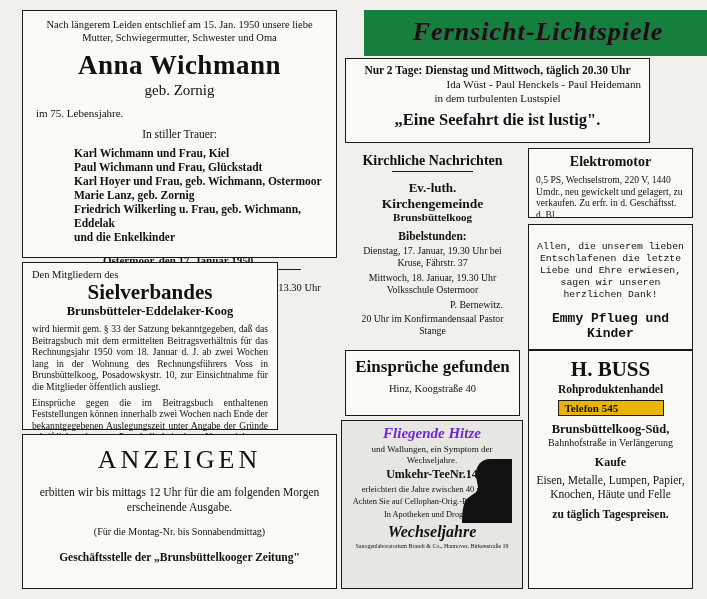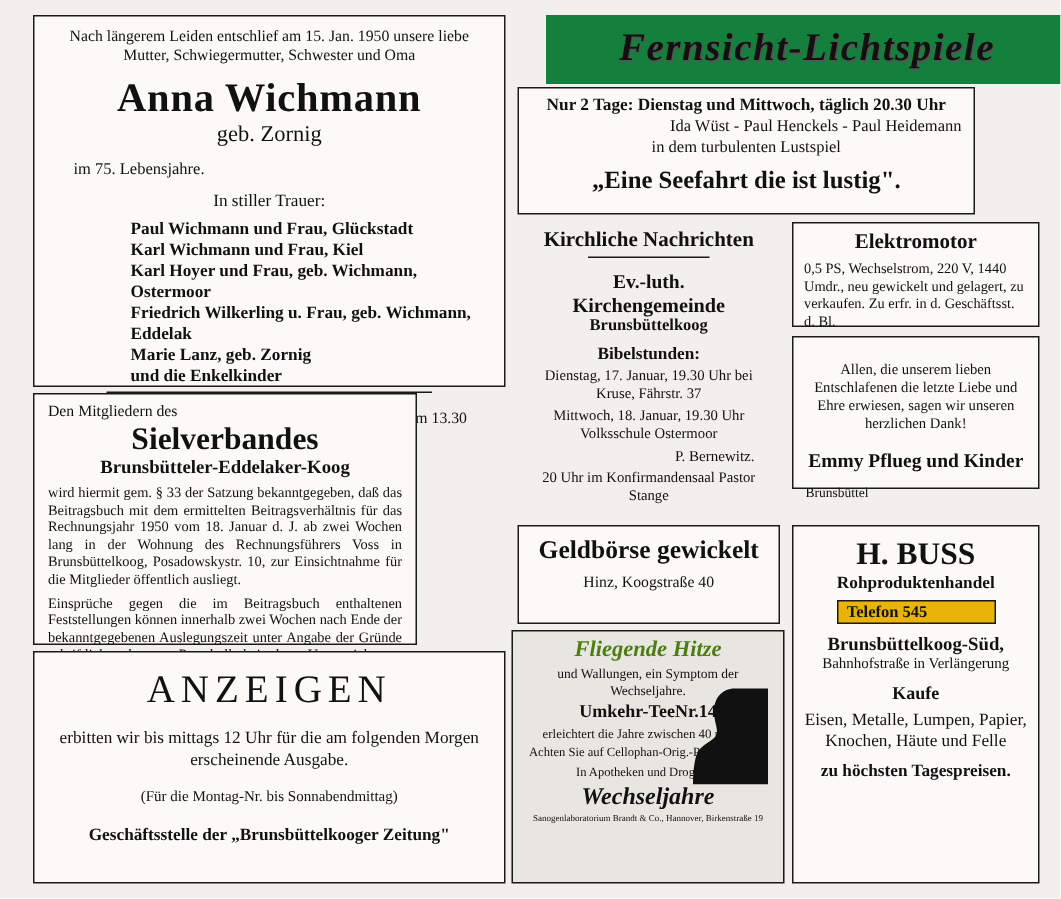--- a/index.html
+++ b/index.html
@@ -7,21 +7,21 @@
   .page{position:relative;width:707px;height:599px;background:#f2f0ec;overflow:hidden;}
 
   .box{position:absolute;background:#fbfaf7;border:1px solid #1a1a1a;box-sizing:border-box;}
   .noborder{border:none;background:transparent;}
 
   hr.rule{border:none;border-top:1px solid #1a1a1a;margin:3px 8px;}
   hr.rule.short{margin:3px 26px;}
   hr.rule.tiny{margin:2px 40px;}
 
   
-  #obit{left:22px;top:10px;width:315px;height:248px;padding:7px 22px;}
+  #obit{left:22px;top:10px;width:315px;height:248px;padding:7px 9px;}
   #obit .lead{font-size:10.5px;line-height:13px;text-align:center;}
   #obit .name{font-size:27px;font-weight:bold;text-align:center;letter-spacing:.5px;margin:6px 0 0;}
   #obit .geb{font-size:15px;text-align:center;margin-top:1px;}
   #obit .age{font-size:11px;margin-top:8px;margin-left:4px;}
   #obit .trauer{font-size:11.5px;text-align:center;margin-top:9px;}
   #obit .mourners{font-size:11.5px;font-weight:bold;line-height:14px;margin-top:6px;padding-left:42px;}
   #obit .place{font-size:11px;text-align:center;margin-top:10px;font-weight:bold;}
   #obit .funeral{font-size:10.5px;text-align:center;line-height:13.5px;margin-top:11px;}
 
   
@@ -61,36 +61,36 @@
   #kirche .sig{font-size:10px;text-align:right;margin-top:3px;padding-right:10px;}
   #kirche .last{font-size:9.8px;text-align:center;line-height:12px;margin-top:3px;}
 
   
   #geld{left:345px;top:350px;width:175px;height:66px;padding:6px 7px;}
   #geld .h{font-size:17px;font-weight:bold;text-align:center;line-height:19px;}
   #geld .t{font-size:10.5px;text-align:center;margin-top:7px;}
 
   
   #wech{left:341px;top:420px;width:182px;height:169px;padding:4px 5px;background:#e8e6e1;}
-  #wech .hd{font-size:15px;font-weight:bold;font-style:italic;text-align:center;color:#4d7c0f;}
+  #wech .hd{font-size:15px;font-weight:bold;font-style:italic;text-align:center;color:#6d28d9;}
   #wech .sub{font-size:9px;text-align:center;line-height:10.5px;margin-top:2px;}
   #wech .prod{font-size:12px;font-weight:bold;text-align:center;margin-top:2px;}
   #wech .bod{font-size:8.6px;text-align:center;line-height:10px;margin-top:2px;}
   #wech .note{font-size:8.4px;text-align:center;line-height:9.5px;margin-top:3px;}
   #wech .big{font-size:16px;font-weight:bold;font-style:italic;text-align:center;margin-top:4px;}
   #wech .cred{font-size:6px;text-align:center;margin-top:2px;}
   #wech .silho{position:absolute;right:10px;top:36px;width:52px;height:66px;}
 
   
   #elek{left:528px;top:148px;width:165px;height:70px;padding:5px 7px;}
   #elek .h{font-size:14px;font-weight:bold;text-align:center;}
   #elek p{font-size:9.6px;line-height:11.5px;margin:4px 0 0;text-align:left;}
 
   
-  #dank{left:528px;top:224px;width:165px;height:102px;padding:6px 8px;}
+  #dank{left:528px;top:224px;width:165px;height:126px;padding:6px 8px;font-family:Liberation Mono, monospace;}
   #dank p{font-size:9.8px;line-height:12px;text-align:center;}
   #dank .sig{font-size:13px;font-weight:bold;text-align:center;line-height:15px;margin-top:7px;}
   #dank .place{font-size:9px;text-align:left;margin-top:9px;}
 
   
   #buss{left:528px;top:350px;width:165px;height:239px;padding:6px 7px;}
   #buss .n{font-size:21px;font-weight:bold;text-align:center;}
   #buss .s{font-size:11.5px;font-weight:bold;text-align:center;margin-top:1px;}
   #buss .tel{display:block;margin:5px auto 0;border:1px solid #1a1a1a;font-size:11px;font-weight:bold;
     text-align:left;padding:1px 6px;width:92px;background:#eab308;}
@@ -105,27 +105,28 @@
 
 <div class="page">
 
   <div class="box" id="obit">
     <div class="lead">Nach längerem Leiden entschlief am 15. Jan. 1950 unsere liebe Mutter, Schwiegermutter, Schwester und Oma</div>
     <div class="name">Anna Wichmann</div>
     <div class="geb">geb. Zornig</div>
     <div class="age">im 75. Lebensjahre.</div>
     <div class="trauer">In stiller Trauer:</div>
     <div class="mourners">
+      <div>Karl Wichmann und Frau, Kiel</div>
       <div>Paul Wichmann und Frau, Glückstadt</div>
-      <div>Karl Wichmann und Frau, Kiel</div>
       <div>Karl Hoyer und Frau, geb. Wichmann, Ostermoor</div>
+      <div>Marie Lanz, geb. Zornig</div>
       <div>Friedrich Wilkerling u. Frau, geb. Wichmann, Eddelak</div>
-      <div>Marie Lanz, geb. Zornig</div>
       <div>und die Enkelkinder</div>
     </div>
+    <div class="place">Ostermoor, den 17. Januar 1950.</div>
     <hr class="rule short">
     <div class="funeral">Die Beerdigung findet am Donnerstag, dem 19. Jan., um 13.30 Uhr vom Trauerhause aus statt.</div>
   </div>
 
   <div class="box" id="siel">
     <div class="addr">Den Mitgliedern des</div>
     <div class="t1">Sielverbandes</div>
     <div class="t2">Brunsbütteler-Eddelaker-Koog</div>
     <p>wird hiermit gem. § 33 der Satzung bekanntgegeben, daß das Beitragsbuch mit dem ermittelten Beitragsverhältnis für das Rechnungsjahr 1950 vom 18. Januar d. J. ab zwei Wochen lang in der Wohnung des Rechnungsführers Voss in Brunsbüttelkoog, Posadowskystr. 10, zur Einsichtnahme für die Mitglieder öffentlich ausliegt.</p>
     <p>Einsprüche gegen die im Beitragsbuch enthaltenen Feststellungen können innerhalb zwei Wochen nach Ende der bekanntgegebenen Auslegungszeit unter Angabe der Gründe schriftlich oder zu Protokoll bei dem Unterzeichneten eingelegt werden. Später eingehende Einsprüche können nicht mehr berücksichtigt werden.</p>
@@ -158,21 +159,21 @@
     <div class="s2">Kirchengemeinde</div>
     <div class="s3">Brunsbüttelkoog</div>
     <div class="s4">Bibelstunden:</div>
     <div class="line">Dienstag, 17. Januar, 19.30 Uhr bei Kruse, Fährstr. 37</div>
     <div class="line">Mittwoch, 18. Januar, 19.30 Uhr Volksschule Ostermoor</div>
     <div class="sig">P. Bernewitz.</div>
     <div class="last">20 Uhr im Konfirmandensaal Pastor Stange</div>
   </div>
 
   <div class="box" id="geld">
-    <div class="h">Geldbörse gewickelt</div>
+    <div class="h">Einsprüche gefunden</div>
     <div class="t">Hinz, Koogstraße 40</div>
   </div>
 
   <div class="box" id="wech">
     <svg class="silho" viewBox="0 0 52 66">
       <path d="M30 2c-9 0-14 7-14 15 0 6 2 10 2 14 0 5-8 7-12 12-3 4-4 14-4 23h50V2z" fill="#111"></path>
     </svg>
     <div class="hd">Fliegende Hitze</div>
     <div class="sub">und Wallungen, ein Symptom der Wechseljahre.</div>
     <div class="prod">Umkehr-TeeNr.14</div>
@@ -195,16 +196,16 @@
   </div>
 
   <div class="box" id="buss">
     <div class="n">H. BUSS</div>
     <div class="s">Rohproduktenhandel</div>
     <div class="tel">Telefon 545</div>
     <div class="a1">Brunsbüttelkoog-Süd,</div>
     <div class="a2">Bahnhofstraße in Verlängerung</div>
     <div class="k">Kaufe</div>
     <div class="list">Eisen, Metalle, Lumpen, Papier, Knochen, Häute und Felle</div>
-    <div class="p">zu höchsten Tagespreisen.</div>
+    <div class="p">zu täglich Tagespreisen.</div>
   </div>
 
 </div>
 
 </body></html>

